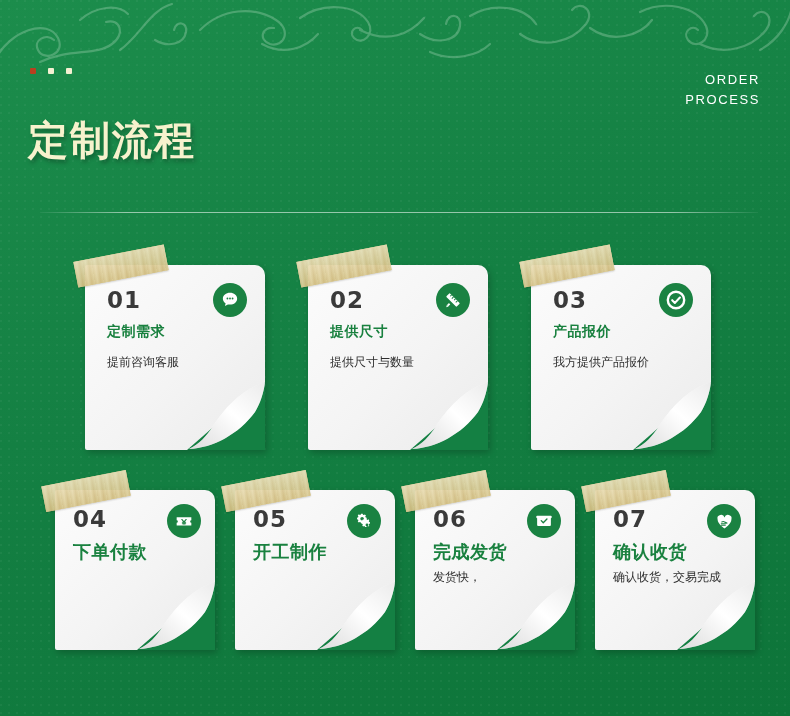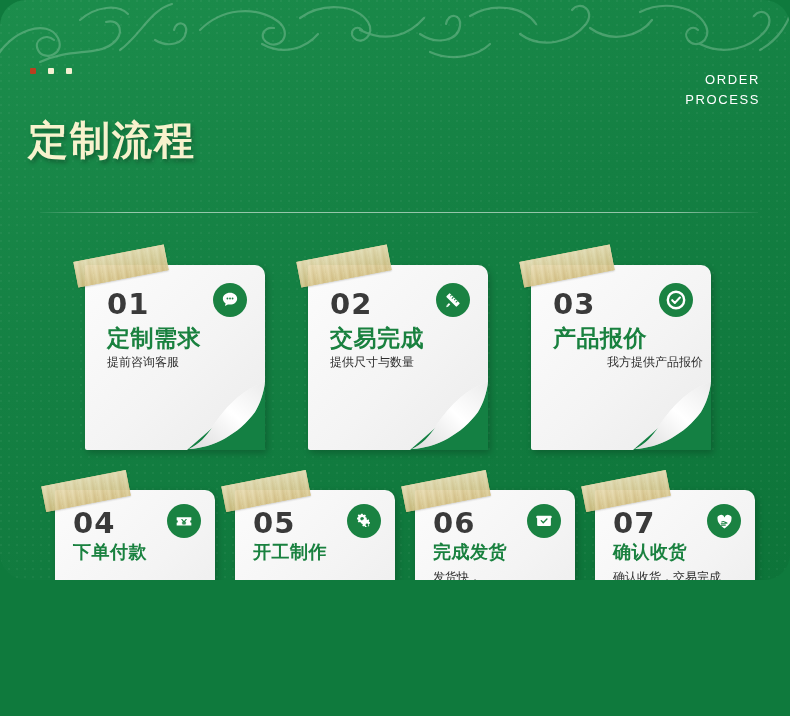--- a/index.html
+++ b/index.html
@@ -2,26 +2,25 @@
 <html><head>
 <meta charset="utf-8">
 <style>
   html,body{margin:0;padding:0;}
   body{
     width:790px;height:716px;overflow:hidden;
     font-family:"Liberation Sans","DejaVu Sans",sans-serif;
     background:#0f7a3d;
   }
   .stage{
-    position:relative;width:790px;height:580px;
+    position:relative;width:790px;height:716px;
     background:
       radial-gradient(circle at 1px 1px, rgba(255,255,255,0.045) 1px, transparent 1.4px) 0 0/8px 8px,
       linear-gradient(160deg,#1c8d4c 0%,#148043 45%,#0d7439 100%);
     overflow:hidden;
-    border-radius:26px;
   }
   
   .swirls{
     position:absolute;left:0;top:0;width:790px;height:72px;
     opacity:.30;pointer-events:none;
   }
   
   .dots{position:absolute;left:30px;top:68px;display:flex;gap:12px;align-items:center;}
   .dot{width:6px;height:6px;border-radius:1px;background:#f4f0d2;}
   .dot.first{background:#b8401f;}
@@ -59,29 +58,29 @@
     background:
       linear-gradient(180deg,rgba(255,255,255,.35),rgba(0,0,0,.05)),
       repeating-linear-gradient(92deg,#ddc98b 0px,#e7d79f 3px,#d9c382 6px,#e3d296 9px),
       #ddc98b;
     opacity:.95;
     transform:rotate(-11deg);
     box-shadow:0 1px 2px rgba(0,0,0,.18);
   }
   .num{
     position:absolute;
-    color:#3a3a3a;font-size:29px;font-weight:bold;letter-spacing:1px;
+    color:#3a3a3a;font-size:23px;font-weight:bold;letter-spacing:1px;
     font-family:"DejaVu Sans","Liberation Sans",sans-serif;
   }
   .icon-badge{
     position:absolute;width:34px;height:34px;border-radius:50%;
     background:#1a8242;display:flex;align-items:center;justify-content:center;
   }
   .c-title{
-    position:absolute;color:#19813f;font-weight:bold;font-size:23px;letter-spacing:.5px;
+    position:absolute;color:#19813f;font-weight:bold;font-size:14px;letter-spacing:.5px;
     font-family:"DejaVu Sans","Liberation Sans",sans-serif;white-space:nowrap;
   }
   .c-desc{
     position:absolute;color:#2e2e2e;font-size:12px;line-height:19px;
     font-family:"DejaVu Sans","Liberation Sans",sans-serif;
   }
   
   .row1{width:180px;height:185px;top:265px;}
   .row1 .num{left:22px;top:22px;}
   .row1 .icon-badge{right:18px;top:18px;}
@@ -171,37 +170,37 @@
     <div class="icon-badge">
       <svg width="22" height="22" viewBox="0 0 24 24">
           <g transform="rotate(45 12 12)">
             <rect x="4" y="9.2" width="16" height="5.6" rx="1" fill="#ffffff"></rect>
             <path d="M7 9.2v2M10 9.2v2.6M13 9.2v2M16 9.2v2.6" stroke="#1a8242" stroke-width="1.1"></path>
           </g>
           <path d="M5.5 17.5 L7.6 15.4 L9 16.8 L6.9 18.9 Z" fill="#ffffff"></path>
           <path d="M4.6 19.8 L5.4 17.2 L7.2 19 Z" fill="#ffffff"></path>
         </svg>
     </div>
-    <div class="c-title">交易完成</div>
+    <div class="c-title">提供尺寸</div>
     <div class="c-desc">提供尺寸与数量</div>
     <svg class="curl" viewBox="0 0 78 68">
       <path d="M78 68 L0 68 L78 0 Z" fill="#148043"></path>
       <path d="M78 0 C 58 6, 40 22, 26 44 C 20 54, 12 62, 2 67 C 26 66, 52 52, 68 30 C 73 22, 77 10, 78 0 Z" fill="#ffffff"></path>
       <path d="M78 0 C 58 6, 40 22, 26 44 C 20 54, 12 62, 2 67 C 26 66, 52 52, 68 30 C 73 22, 77 10, 78 0 Z" fill="url(#cg2)" opacity=".5"></path>
       <defs>
           <linearGradient id="cg2" x1="0" y1="1" x2="1" y2="0">
             <stop offset="0" stop-color="#b9b9b9"></stop>
             <stop offset=".55" stop-color="#ffffff"></stop>
             <stop offset="1" stop-color="#d8d8d8"></stop>
           </linearGradient>
         </defs>
     </svg>
   </div>
 
-  <div class="card row1" style="left:531px;text-align:right;">
+  <div class="card row1" style="left:531px;">
     <div class="tape"></div>
     <div class="num">03</div>
     <div class="icon-badge">
       <svg width="24" height="24" viewBox="0 0 24 24">
           <circle cx="12" cy="12" r="8.2" fill="none" stroke="#ffffff" stroke-width="2.4"></circle>
           <path d="M8.2 12.2 L10.9 14.9 L15.9 9.5" fill="none" stroke="#ffffff" stroke-width="2.1" stroke-linecap="round" stroke-linejoin="round"></path>
         </svg>
     </div>
     <div class="c-title">产品报价</div>
     <div class="c-desc">我方提供产品报价</div>

